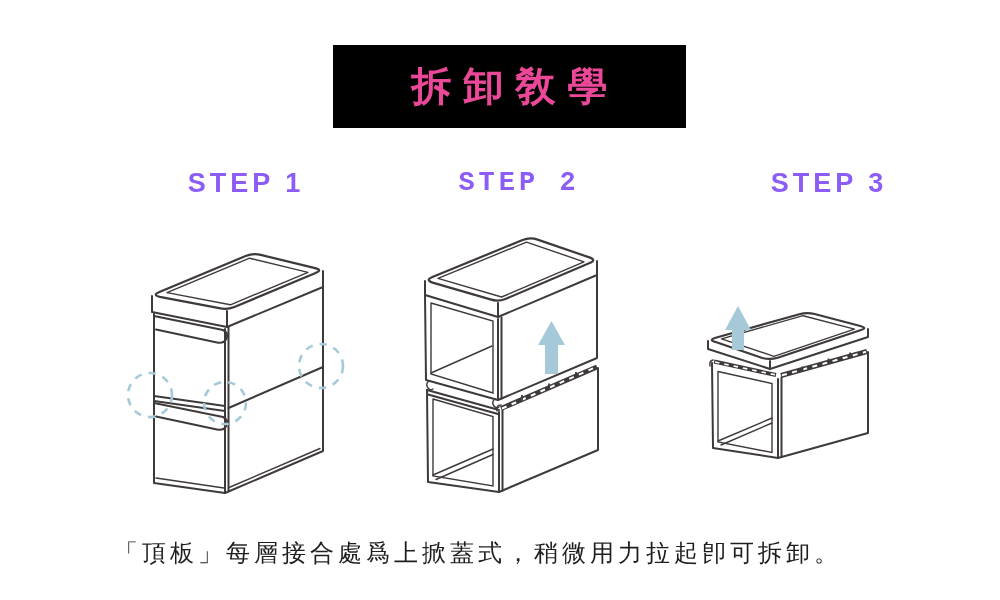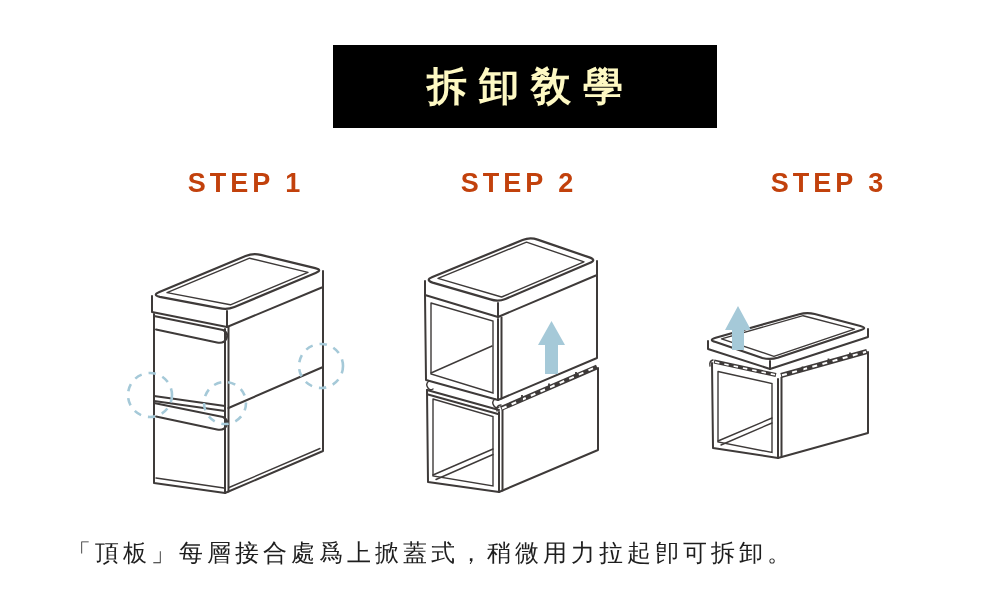--- a/index.html
+++ b/index.html
@@ -1,43 +1,43 @@
 <!DOCTYPE html>
 <html><head>
 <meta charset="utf-8">
 <style>
   html,body{margin:0;padding:0;}
   body{
     width:1000px;height:600px;background:#ffffff;position:relative;overflow:hidden;
     font-family:"Liberation Sans","DejaVu Sans",sans-serif;
   }
   .banner{
-    position:absolute;left:333px;top:45px;width:384px;height:83px;
-    background:#000000;color:#fef9c3;
+    position:absolute;left:333px;top:45px;width:353px;height:83px;
+    background:#000000;color:#ec4899;
     display:flex;align-items:center;justify-content:center;
   }
   .banner-title{
     font-size:40px;font-weight:bold;letter-spacing:12px;text-indent:12px;
     white-space:nowrap;
   }
   .step-label{
     position:absolute;top:168px;width:220px;text-align:center;
-    font-size:27px;font-weight:600;letter-spacing:4px;color:#c2410c;
+    font-size:27px;font-weight:600;letter-spacing:4px;color:#8b5cf6;
     white-space:nowrap;
   }
   #step-label-1{left:136px;}
-  #step-label-2{left:409px;}
+  #step-label-2{left:409px;font-family:Liberation Mono, monospace;}
   #step-label-3{left:719px;}
   .illustration{position:absolute;}
   #illus-1{left:110px;top:230px;}
   #illus-2{left:400px;top:225px;}
   #illus-3{left:680px;top:290px;}
   .caption{
     position:absolute;left:0;top:537px;width:862px;text-align:center;
-    font-size:24px;letter-spacing:4px;color:#1e1e1e;white-space:nowrap;
+    font-size:24px;letter-spacing:4px;color:#1e1e1e;white-space:nowrap;padding-left:47px;
   }
 </style>
 </head>
 <body>
 
 <div class="banner">
   <div class="banner-title">拆卸敎學</div>
 </div>
 
 <div class="step-label" id="step-label-1">STEP 1</div>

